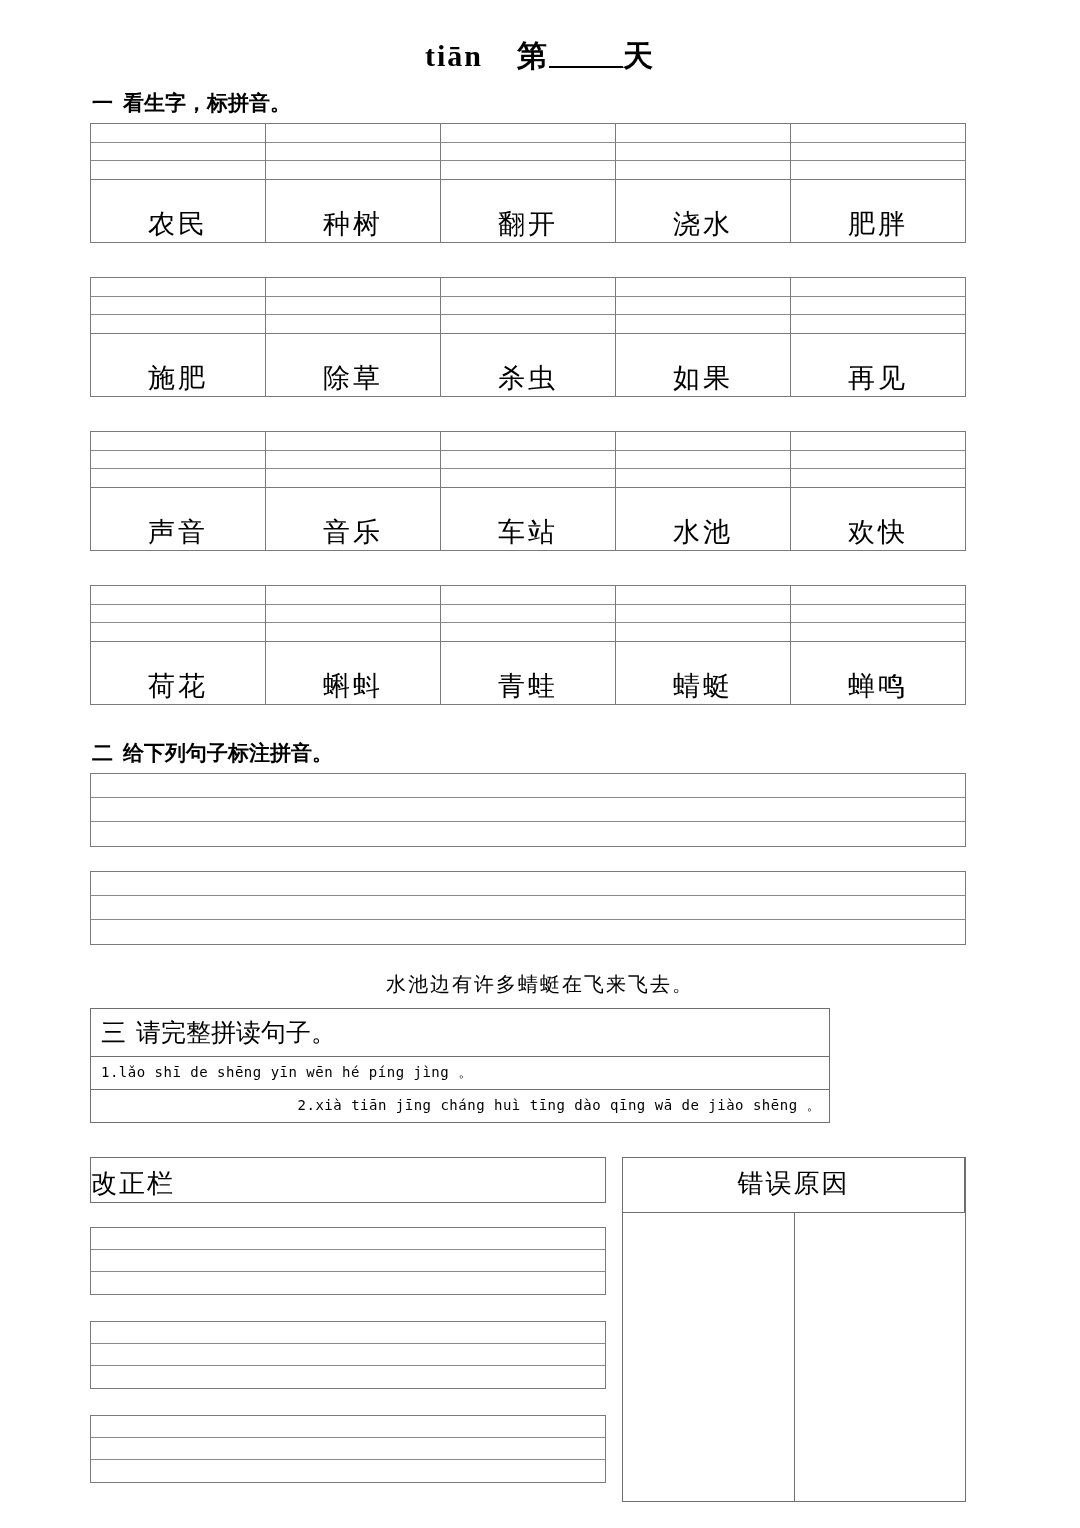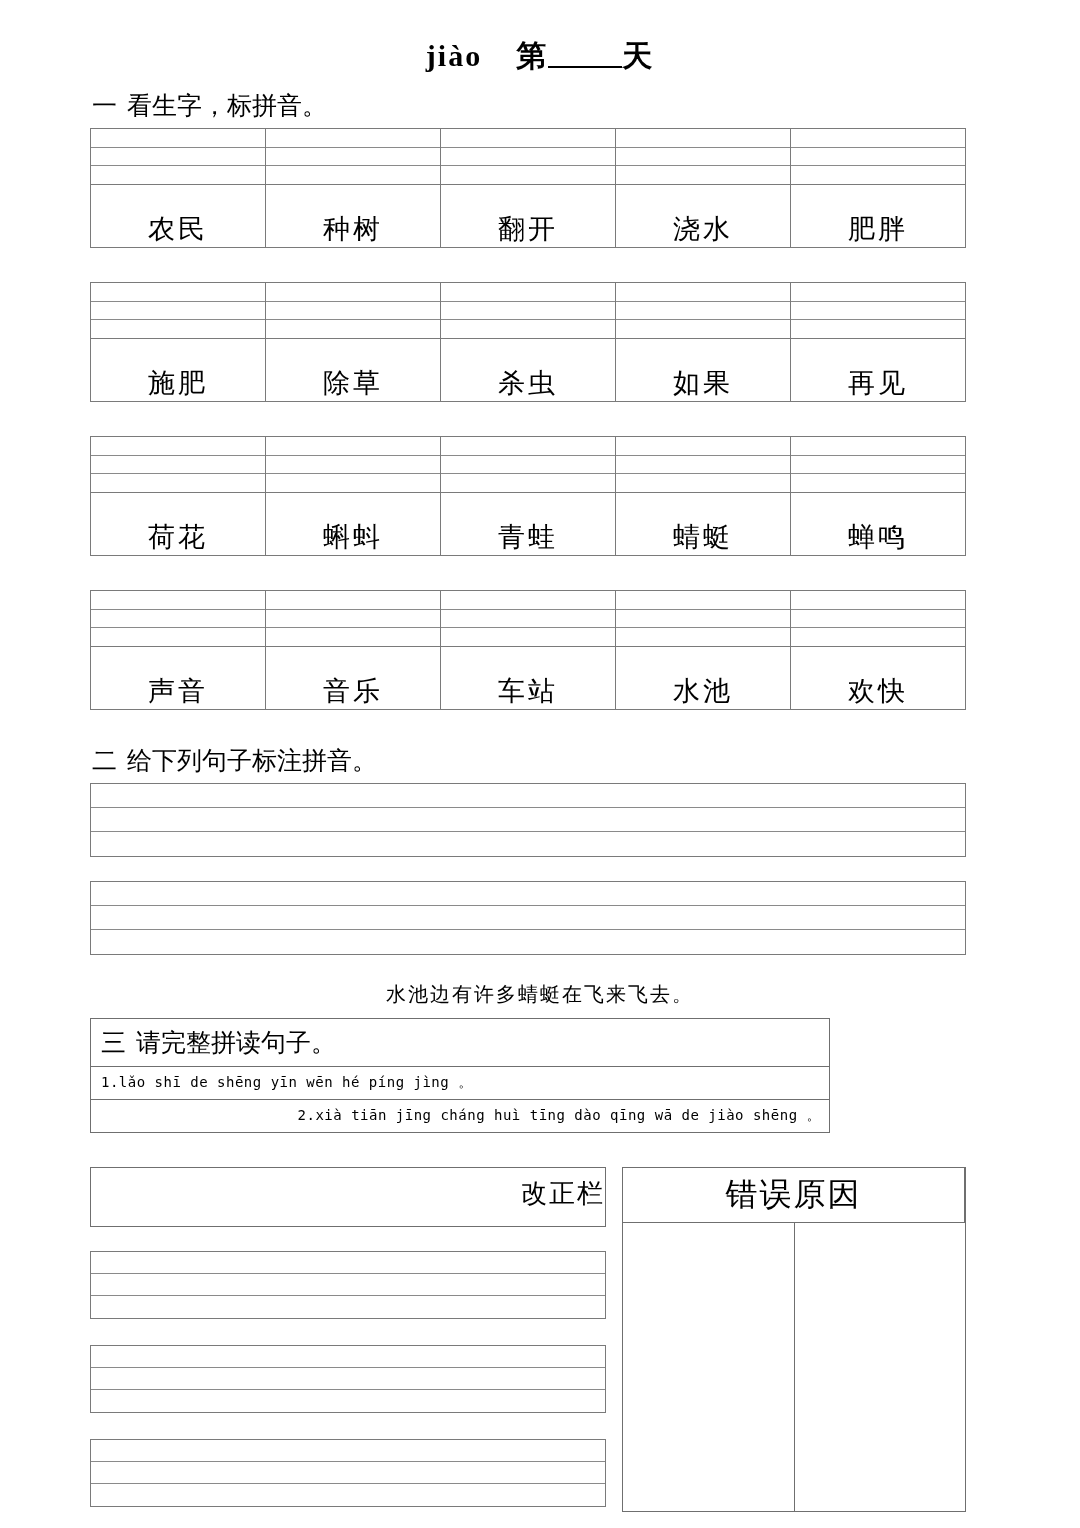--- a/index.html
+++ b/index.html
@@ -35,25 +35,26 @@
   .title .blank {
     display: inline-block;
     border-bottom: 2px solid #000;
     width: 74px;
     vertical-align: -2px;
   }
   .title .gap { display:inline-block; width: 34px; }
 
   
   .sec-head {
-    font-size: 25px;
+    font-size: 21px;
     margin-left: 92px;
     margin-top: 6px;
     margin-bottom: 6px;
     white-space: nowrap;
+    font-weight: bold;
   }
   .sec-num { margin-right: 10px; }
 
   
   .word-table {
     width: 876px;
     margin-left: 90px;
     margin-bottom: 34px;
     border-collapse: collapse;
     table-layout: fixed;
@@ -145,23 +146,23 @@
   }
   .correct-panel {
     position: absolute;
     left: 90px;
     top: 0;
     width: 516px;
   }
   .panel-head {
     border: 1px solid #6f6f6f;
     box-sizing: border-box;
-    height: 60px;
+    height: 46px;
     line-height: 52px;
-    text-align: right;
+    text-align: left;
     font-size: 26px;
     letter-spacing: 2px;
   }
   .correct-lines-wrap { margin-top: 24px; }
   .correct-lines-wrap .rule-block {
     width: 516px;
     margin-left: 0;
     margin-bottom: 26px;
   }
   .correct-lines-wrap .rule-block > div { height: 22px; }
@@ -179,38 +180,38 @@
   }
   .rp-head-row {
     display: flex;
     height: 54px;
     border-bottom: 1px solid #6f6f6f;
   }
   .rp-head-row > div {
     flex: 1 1 0;
     text-align: center;
     line-height: 52px;
-    font-size: 32px;
+    font-size: 26px;
     letter-spacing: 2px;
   }
   .rp-head-row > div:first-child { border-right: 1px solid #6f6f6f; }
   .rp-body-row {
     display: flex;
     flex: 1 1 auto;
   }
   .rp-body-row > div { flex: 1 1 0; }
   .rp-body-row > div:first-child { border-right: 1px solid #6f6f6f; }
 </style>
 </head>
 <body>
 
 <div class="page">
 
   <div class="title">
-    <span>jiào</span><span class="gap"></span><span>第</span><span class="blank"></span><span>天</span>
+    <span>tiān</span><span class="gap"></span><span>第</span><span class="blank"></span><span>天</span>
   </div>
 
   <div class="sec-head">
     <span class="sec-num">一</span><span>看生字，标拼音。</span>
   </div>
 
   <table class="word-table">
     <tbody>
         <tr>
       <td class="pinyin-cell">
@@ -341,74 +342,74 @@
           </td>
       <td class="pinyin-cell">
             <div class="pinyin-lines">
               <div></div>
               <div></div>
               <div></div>
             </div>
           </td>
     </tr>
     <tr>
+      <td class="word-cell">声音</td>
+      <td class="word-cell">音乐</td>
+      <td class="word-cell">车站</td>
+      <td class="word-cell">水池</td>
+      <td class="word-cell">欢快</td>
+    </tr>
+  </tbody>
+    </table>
+
+  <table class="word-table">
+    <tbody>
+        <tr>
+      <td class="pinyin-cell">
+            <div class="pinyin-lines">
+              <div></div>
+              <div></div>
+              <div></div>
+            </div>
+          </td>
+      <td class="pinyin-cell">
+            <div class="pinyin-lines">
+              <div></div>
+              <div></div>
+              <div></div>
+            </div>
+          </td>
+      <td class="pinyin-cell">
+            <div class="pinyin-lines">
+              <div></div>
+              <div></div>
+              <div></div>
+            </div>
+          </td>
+      <td class="pinyin-cell">
+            <div class="pinyin-lines">
+              <div></div>
+              <div></div>
+              <div></div>
+            </div>
+          </td>
+      <td class="pinyin-cell">
+            <div class="pinyin-lines">
+              <div></div>
+              <div></div>
+              <div></div>
+            </div>
+          </td>
+    </tr>
+    <tr>
       <td class="word-cell">荷花</td>
       <td class="word-cell">蝌蚪</td>
       <td class="word-cell">青蛙</td>
       <td class="word-cell">蜻蜓</td>
       <td class="word-cell">蝉鸣</td>
-    </tr>
-  </tbody>
-    </table>
-
-  <table class="word-table">
-    <tbody>
-        <tr>
-      <td class="pinyin-cell">
-            <div class="pinyin-lines">
-              <div></div>
-              <div></div>
-              <div></div>
-            </div>
-          </td>
-      <td class="pinyin-cell">
-            <div class="pinyin-lines">
-              <div></div>
-              <div></div>
-              <div></div>
-            </div>
-          </td>
-      <td class="pinyin-cell">
-            <div class="pinyin-lines">
-              <div></div>
-              <div></div>
-              <div></div>
-            </div>
-          </td>
-      <td class="pinyin-cell">
-            <div class="pinyin-lines">
-              <div></div>
-              <div></div>
-              <div></div>
-            </div>
-          </td>
-      <td class="pinyin-cell">
-            <div class="pinyin-lines">
-              <div></div>
-              <div></div>
-              <div></div>
-            </div>
-          </td>
-    </tr>
-    <tr>
-      <td class="word-cell">声音</td>
-      <td class="word-cell">音乐</td>
-      <td class="word-cell">车站</td>
-      <td class="word-cell">水池</td>
-      <td class="word-cell">欢快</td>
     </tr>
   </tbody>
     </table>
 
   <div class="sec-head">
     <span class="sec-num">二</span><span>给下列句子标注拼音。</span>
   </div>
 
   <div class="rule-block rb-h3">
     <div></div>

